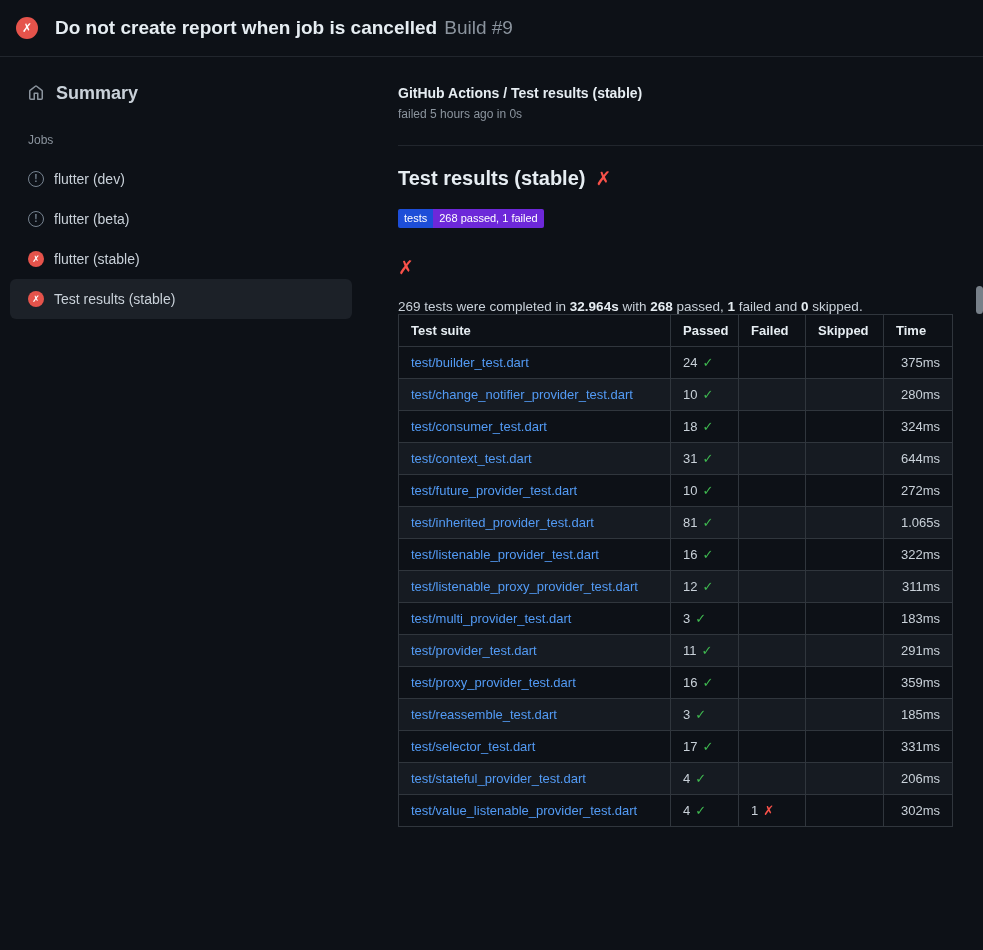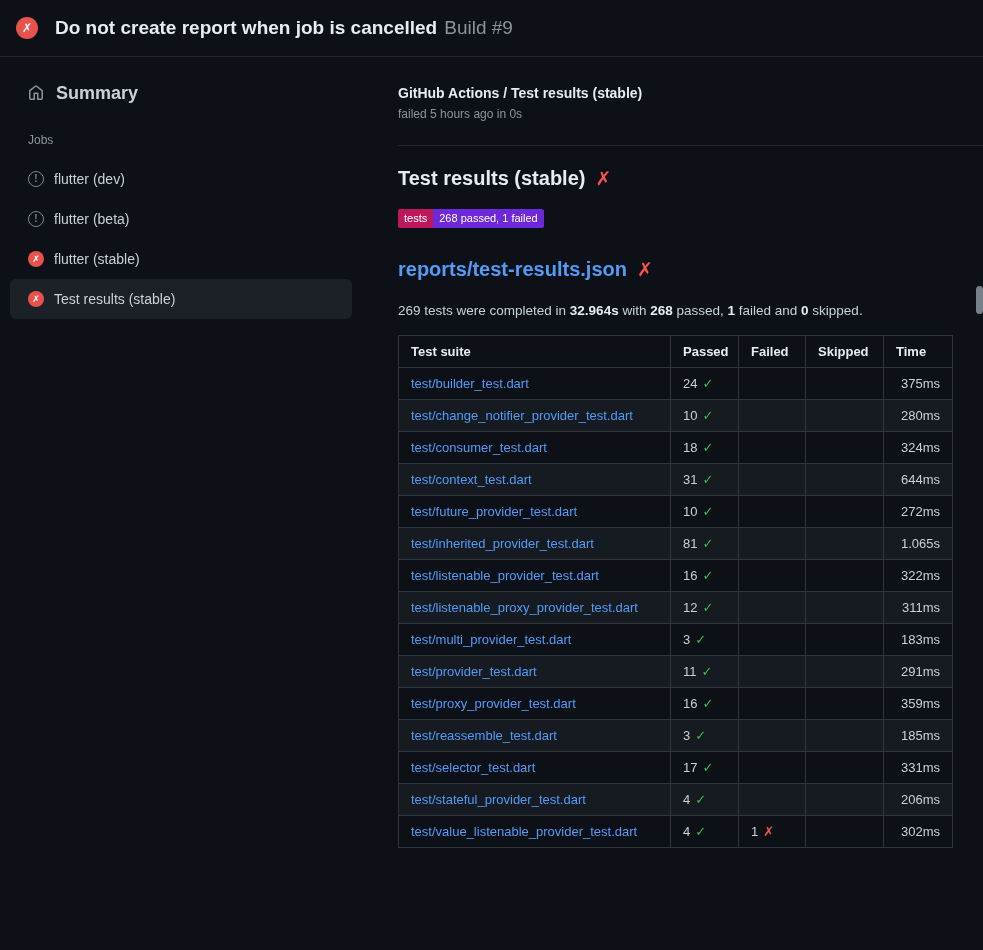--- a/index.html
+++ b/index.html
@@ -29,29 +29,29 @@
 
   
   .content { position:absolute; top:57px; left:398px; width:585px; }
   .breadcrumb { margin-top:28px; font-size:14px; font-weight:700; color:#e6edf2; }
   .meta { margin-top:6px; font-size:12px; color:#8b949e; }
   .divider { margin-top:24px; border:0; border-top:1px solid #21262d; width:100%; }
   .section-title { margin-top:21px; font-size:20px; font-weight:700; color:#e6edf2; display:flex; align-items:center; gap:10px; }
   .xmark { color:#f85149; font-weight:700; font-size:19px; line-height:1; }
   .badge-row { margin-top:18px; }
   .badge { display:inline-flex; font-size:11px; color:#ffffff; border-radius:2px; overflow:hidden; line-height:1.2; }
-  .badge-label { background:#be185d; padding:3px 6px; }
+  .badge-label { background:#1d4ed8; padding:3px 6px; }
   .badge-value { background:#6d28d9; padding:3px 6px; }
   .report-title { margin-top:30px; font-size:20px; font-weight:700; display:flex; align-items:center; gap:10px; }
   .report-title a { color:#539bf5; text-decoration:none; cursor:pointer; }
   .summary-line { margin-top:22px; font-size:13.5px; color:#c9d1d9; }
   .summary-line b { color:#e6edf2; font-weight:700; }
 
   
-  table { margin-top:17px; border-collapse:collapse; table-layout:fixed; width:554px; font-size:13px; }
+  table { border-collapse:collapse; table-layout:fixed; width:554px; font-size:13px; }
   th, td { border:1px solid #30363d; padding:8px 12px; vertical-align:middle; }
   th { color:#e6edf2; font-weight:700; text-align:left; white-space:nowrap; }
   th.num, td.num { text-align:left; }
   td.time { color:#c9d1d9; text-align:right; }
   tbody tr:nth-child(even) { background:#161b22; }
   td.suite a { color:#539bf5; text-decoration:none; cursor:pointer; }
   td.suite { overflow:hidden; white-space:nowrap; }
   .ok { color:#3fb950; font-weight:700; margin-left:5px; }
   .bad { color:#f85149; font-weight:700; margin-left:5px; }
 
@@ -108,21 +108,20 @@
     </h2>
 
     <div class="badge-row">
       <span class="badge">
         <span class="badge-label">tests</span>
         <span class="badge-value">268 passed, 1 failed</span>
       </span>
     </div>
 
     <h3 class="report-title">
-      <a>reports/test-results.json</a>
       <span class="xmark">✗</span>
     </h3>
 
     <p class="summary-line"><span>269 tests were completed in </span><b>32.964s</b><span> with </span><b>268</b><span> passed, </span><b>1</b><span> failed and </span><b>0</b><span> skipped.</span></p>
 
     <table>
       <colgroup>
         <col style="width:272px">
           <col style="width:68px">
           <col style="width:67px">

